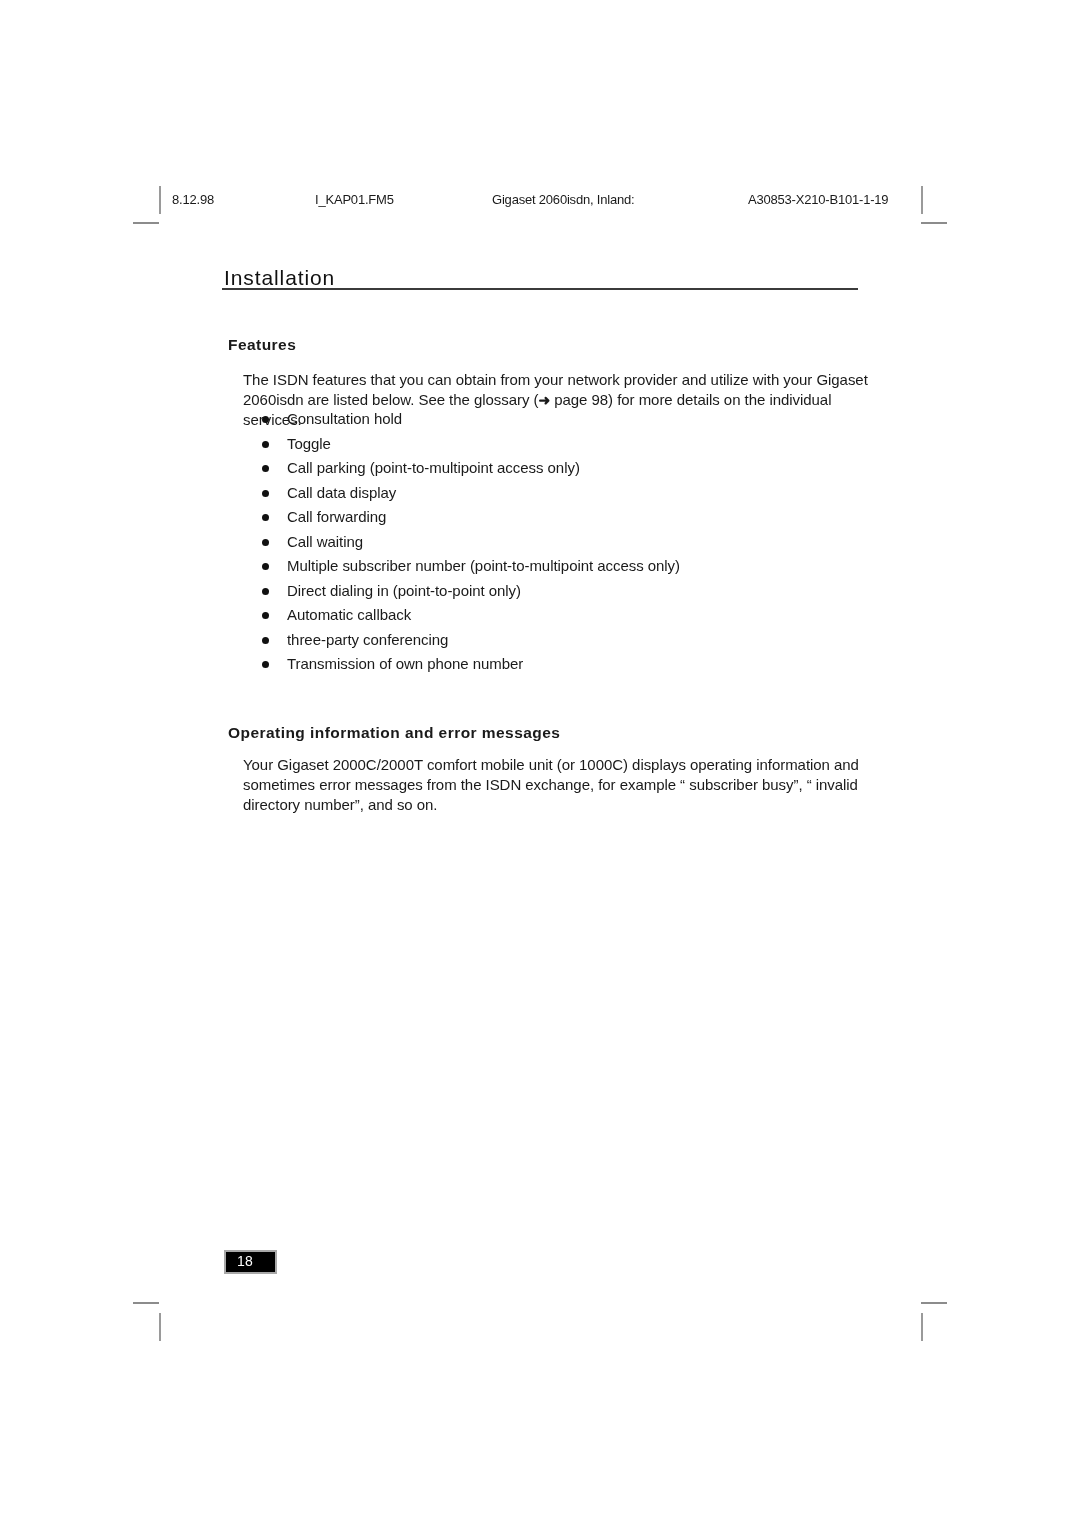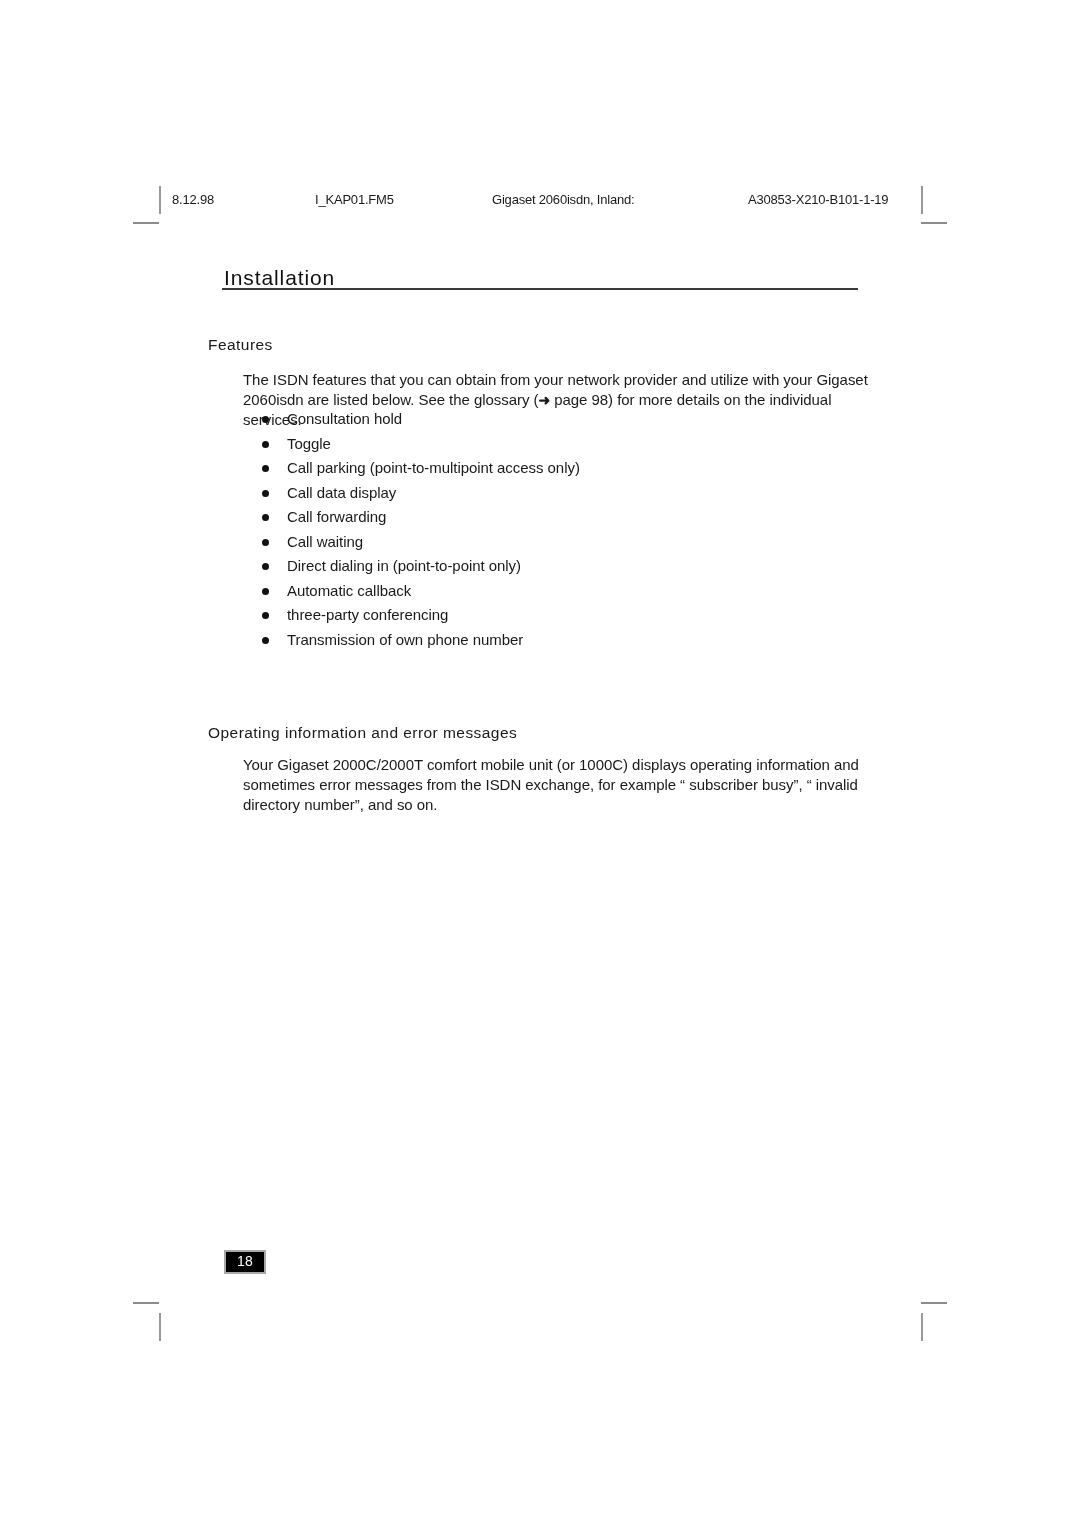--- a/index.html
+++ b/index.html
@@ -76,23 +76,23 @@
     position: absolute;
     left: 222px;
     top: 288px;
     width: 636px;
     height: 2px;
     background: #3b3b3b;
   }
 
   .section-head {
     position: absolute;
-    left: 208px;
+    left: 228px;
     font-size: 15.5px;
-    font-weight: 400;
+    font-weight: 700;
     letter-spacing: 0.45px;
     color: #1a1a1a;
     white-space: nowrap;
     text-align: center;
   }
   .section-head.sh-features { top: 323px; }
   .section-head.sh-opinfo   { top: 711px; }
 
   .body-para {
     position: absolute;
@@ -141,21 +141,21 @@
     border-radius: 50%;
     background: #111111;
   }
 
   
   .page-number {
     position: absolute;
     left: 224px;
     top: 1250px;
     min-width: 24px;
-    padding: 2px 7px 3px 7px;
+    padding: 2px 18px 3px 7px;
     background: #000000;
     border: 2px solid #a8a8a8;
     color: #ffffff;
     font-size: 14px;
     line-height: 15px;
     text-align: center;
     letter-spacing: 0.3px;
   }
 </style>
 </head>
@@ -184,20 +184,21 @@
 
 <p class="body-para p-intro"><span>The ISDN features that you can obtain from your network provider and utilize with your Gigaset 2060isdn are listed below. See the glossary (</span><span class="arrow-glyph">➜</span><span> page 98) for more details on the individual services.</span></p>
 
 <ul class="feature-list">
   <li><span class="dot"></span><span>Consultation hold</span></li>
   <li><span class="dot"></span><span>Toggle</span></li>
   <li><span class="dot"></span><span>Call parking (point-to-multipoint access only)</span></li>
   <li><span class="dot"></span><span>Call data display</span></li>
   <li><span class="dot"></span><span>Call forwarding</span></li>
   <li><span class="dot"></span><span>Call waiting</span></li>
+  <li><span class="dot"></span><span>Multiple subscriber number (point-to-multipoint access only)</span></li>
   <li><span class="dot"></span><span>Direct dialing in (point-to-point only)</span></li>
   <li><span class="dot"></span><span>Automatic callback</span></li>
   <li><span class="dot"></span><span>three-party conferencing</span></li>
   <li><span class="dot"></span><span>Transmission of own phone number</span></li>
 </ul>
 
 <h2 class="section-head sh-opinfo">Operating information and error messages</h2>
 <p class="body-para p-opinfo">Your Gigaset 2000C/2000T comfort mobile unit (or 1000C) displays operating information and sometimes error messages from the ISDN exchange, for example “ subscriber busy”, “ invalid directory number”, and so on.</p>
 
 <div class="page-number">18</div>

